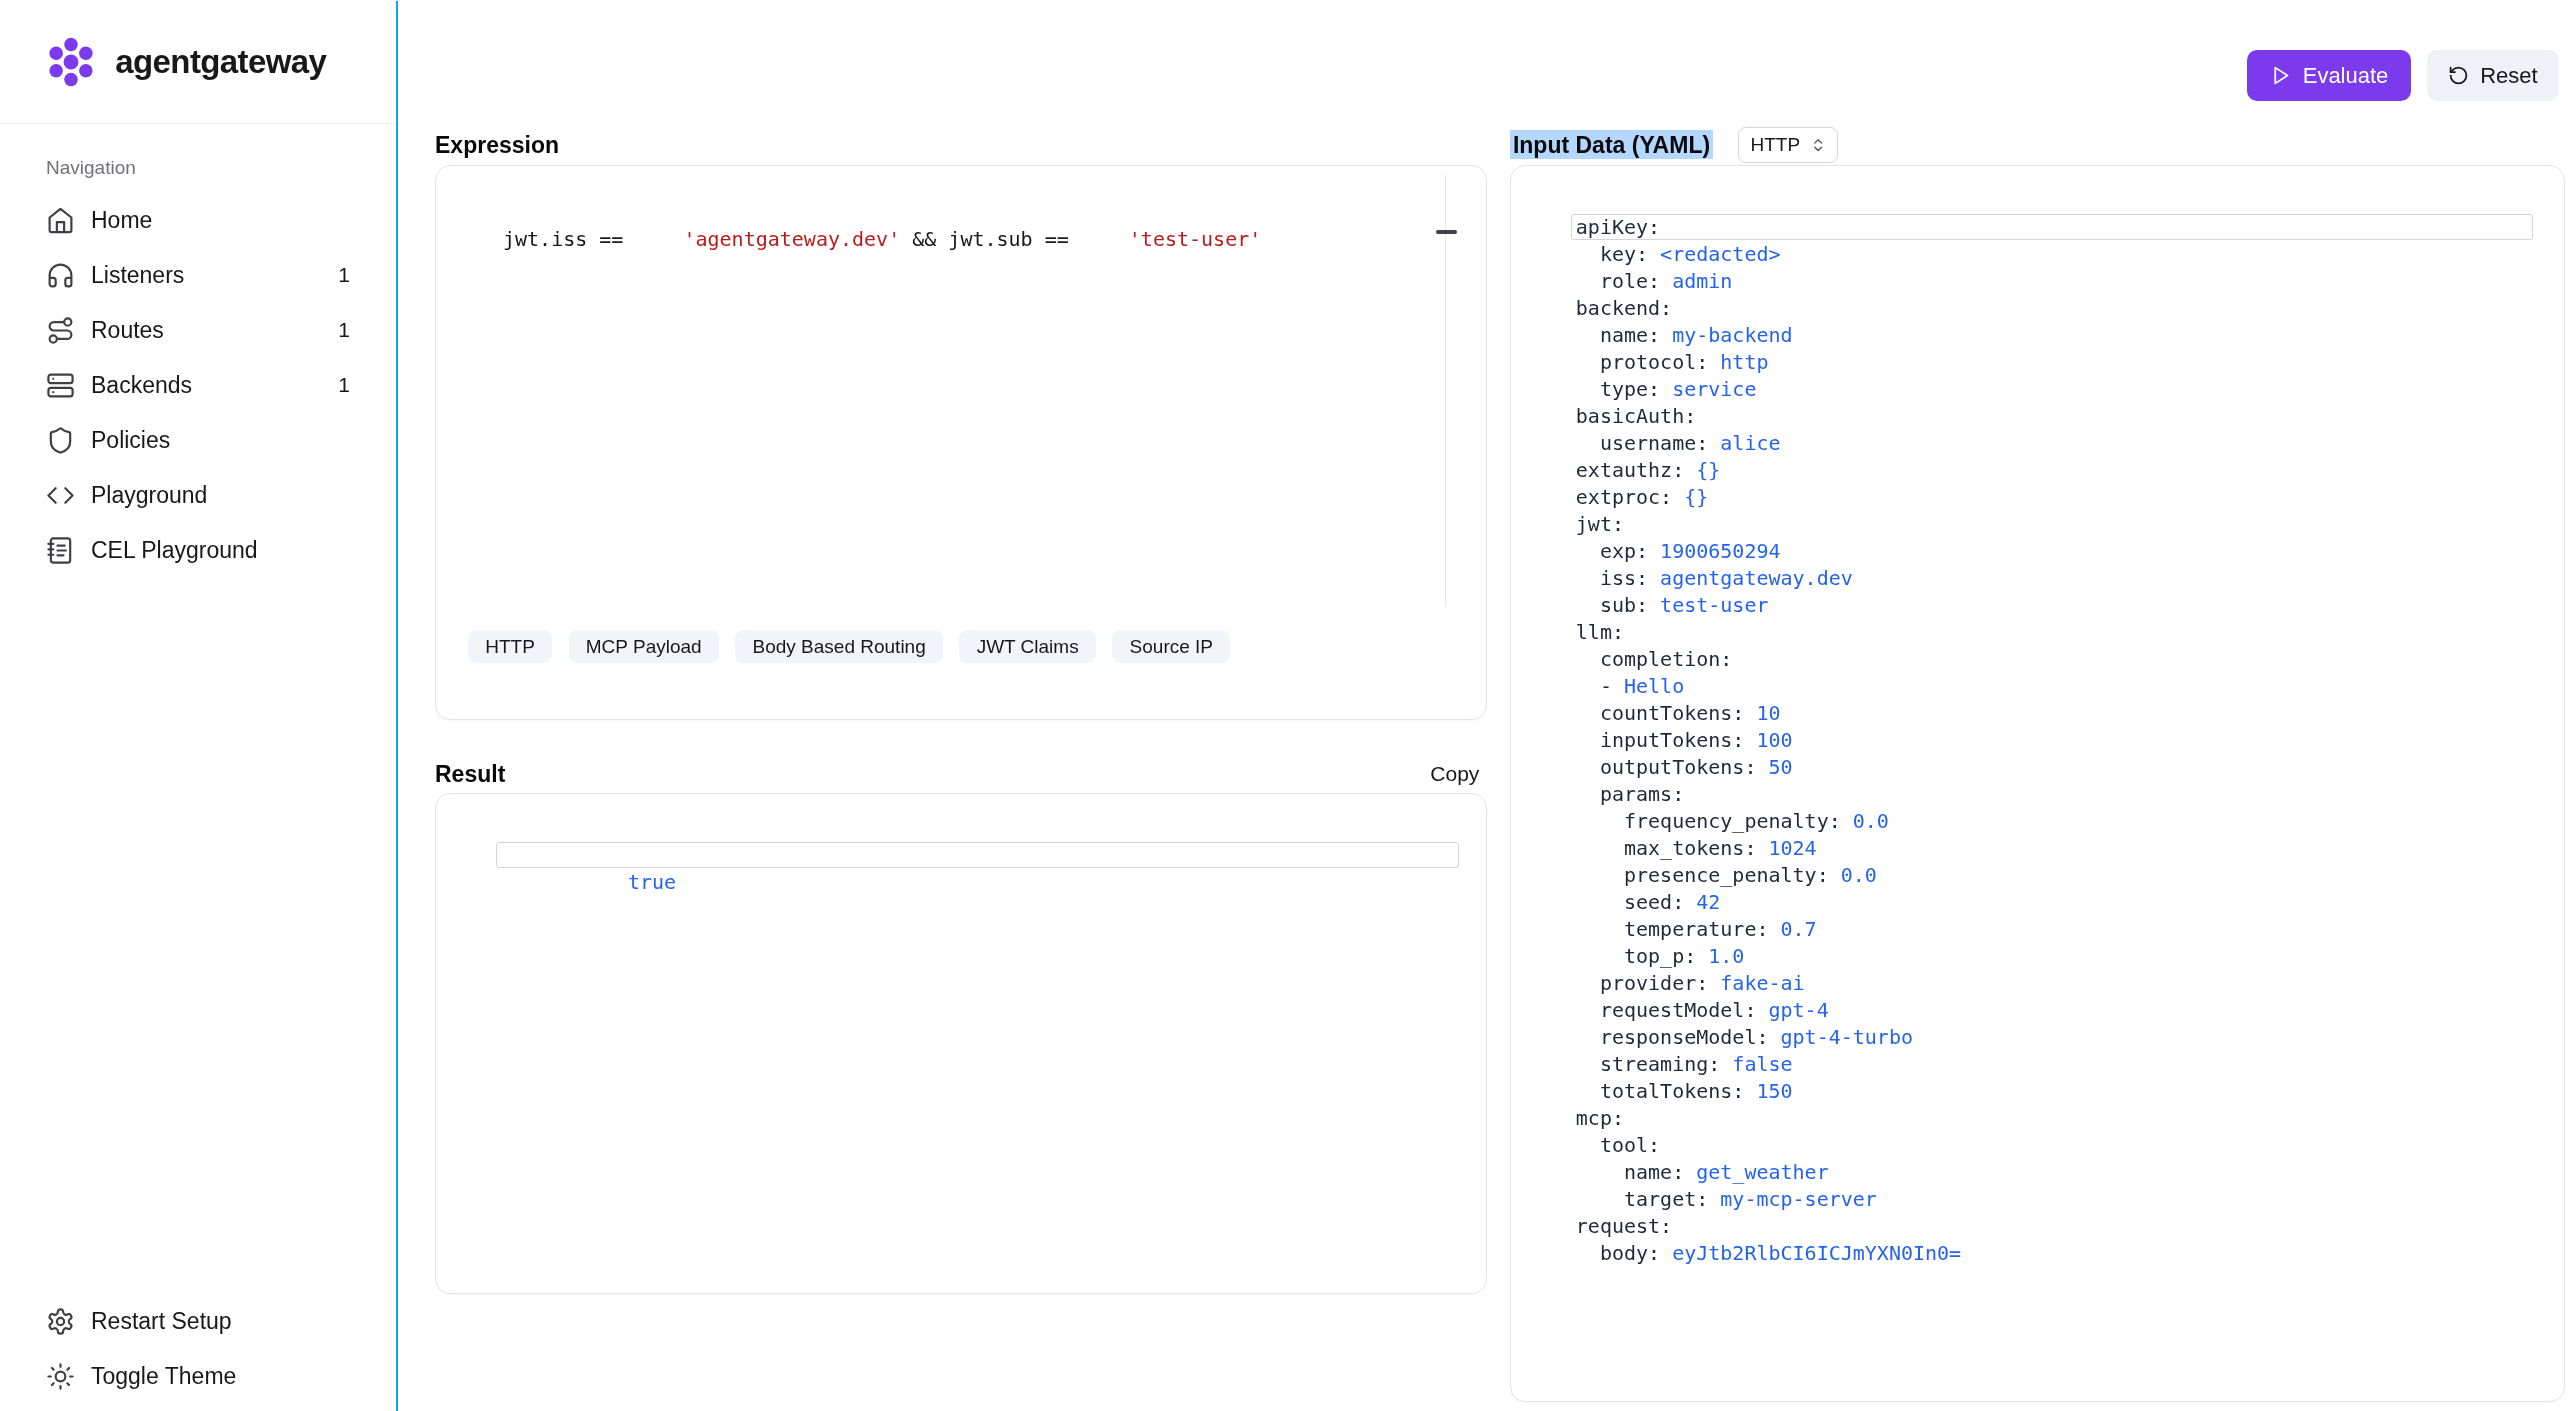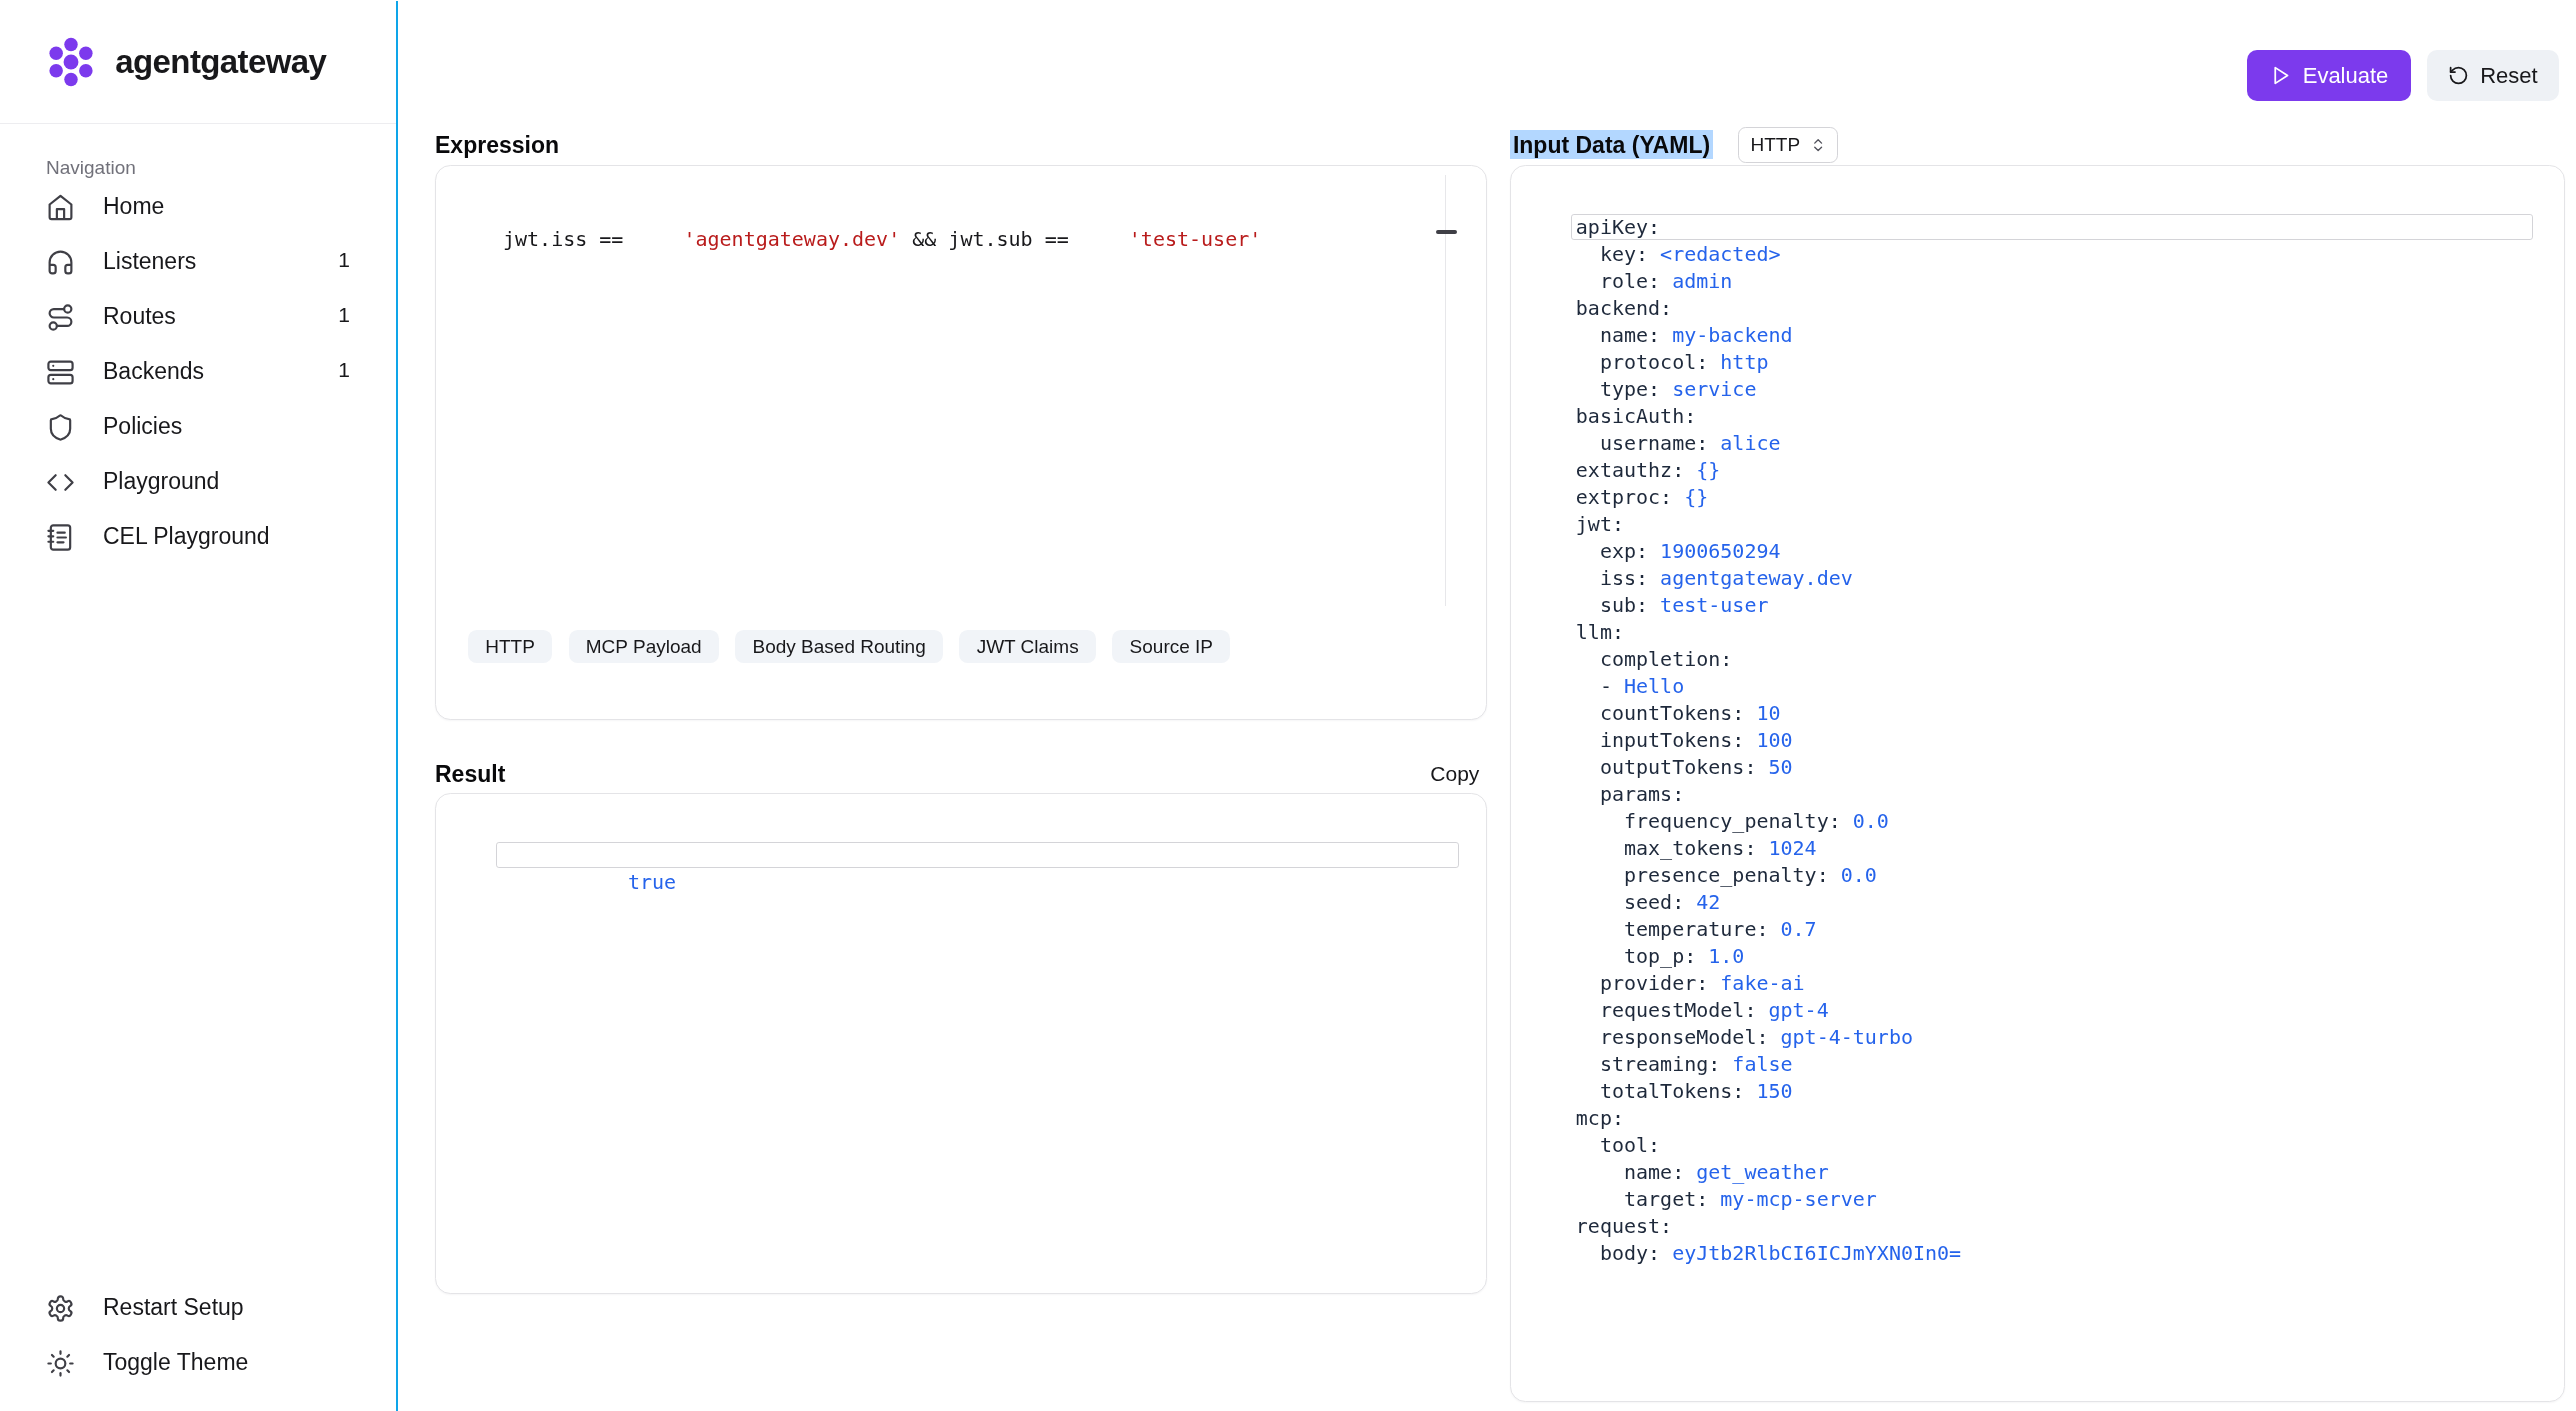--- a/index.html
+++ b/index.html
@@ -15,21 +15,21 @@
   
   .sidebar { position:absolute; left:0; top:1px; bottom:0; width:398px;
     background:#fff; border-right:2px solid #0ea5e9; display:flex; flex-direction:column; }
   .logo-row { height:123px; flex:none; display:flex; align-items:center; gap:17.3px;
     padding:0 23px 0 44px; border-bottom:1px solid #ededf0; }
   .logo-mark svg { display:block; }
   .brand-name { font-size:33px; font-weight:700; color:#18181b; letter-spacing:-0.6px; }
   .nav-section-label { margin:33px 0 13.5px 46px; font-size:19px; color:#71717a; }
   .nav-list, .sidebar-footer { padding:0 19px; display:flex; flex-direction:column; }
   .sidebar-footer { margin-top:auto; padding-bottom:7.7px; }
-  .nav-item { height:55px; display:flex; align-items:flex-start; gap:28px; padding:0 27px;
+  .nav-item { height:55px; display:flex; align-items:center; gap:16px; padding:0 27px;
     border-radius:11.5px; cursor:pointer; }
   .nav-item .icon { width:29px; height:29px; color:#3f3f46; flex:none; display:flex; align-items:center; }
   .nav-item .icon svg { display:block; }
   .nav-item .label { font-size:23px; color:#18181b; white-space:nowrap; }
   .nav-badge { margin-left:auto; font-size:21px; color:#18181b; }
 
   
   .main { position:absolute; left:398px; top:0; right:0; bottom:0; }
   .toolbar { position:absolute; top:50px; right:17.3px; display:flex; gap:15.4px; }
   .btn { height:51px; display:inline-flex; align-items:center; gap:11.5px; border:none;

